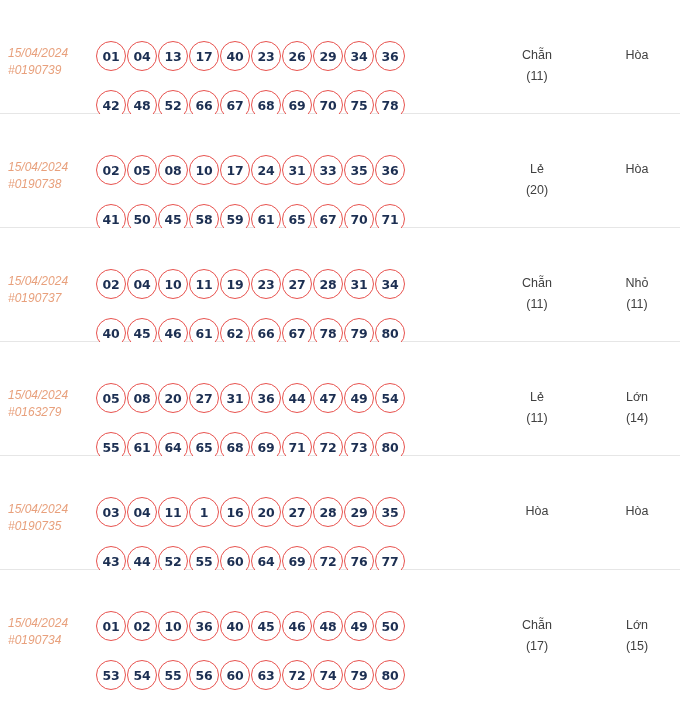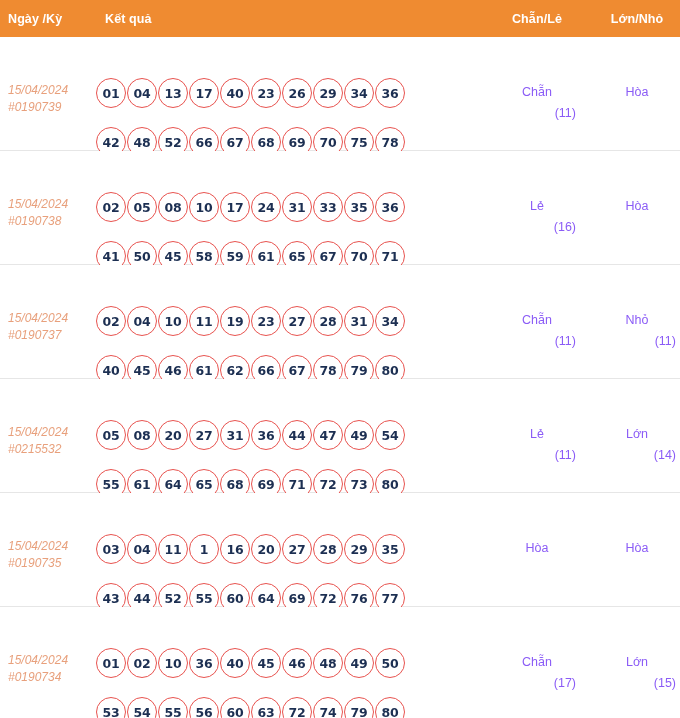--- a/index.html
+++ b/index.html
@@ -91,41 +91,35 @@
     justify-content: center;
     font-family: "DejaVu Sans", sans-serif;
     letter-spacing: -0.3px;
   }
 
   .cell-oe, .cell-bs {
     position: absolute;
     top: 45px;
     width: 78px;
     text-align: center;
-    color: #8b5cf6;
+    color: #404040;
     font-size: 12.5px;
     line-height: 21px;
   }
   .cell-oe { left: 498px; }
   .cell-bs { left: 598px; }
   .cell-oe .main, .cell-bs .main { display: block; }
-  .cell-oe .count, .cell-bs .count { display: block; text-align: right; }
+  .cell-oe .count, .cell-bs .count { display: block; }
   .cell-oe .count:empty, .cell-bs .count:empty { display: none; }
 </style>
 </head>
 <body>
 
 <div class="lottery-table">
 
-  <div class="table-header">
-    <div class="th th-date">Ngày /Kỳ</div>
-    <div class="th th-result">Kết quả</div>
-    <div class="th th-oe">Chẵn/Lẻ</div>
-    <div class="th th-bs">Lớn/Nhỏ</div>
-  </div>
 
   <div id="rows-container">
       <div class="row">
         <div class="cell-date">
           <span class="date-line">15/04/2024</span>
           <span class="period-line">#0190739</span>
         </div>
         <div class="cell-result">
           <div class="ball-row">
             <span class="ball">01</span>
@@ -186,21 +180,21 @@
             <span class="ball">59</span>
             <span class="ball">61</span>
             <span class="ball">65</span>
             <span class="ball">67</span>
             <span class="ball">70</span>
             <span class="ball">71</span>
           </div>
         </div>
         <div class="cell-oe">
           <span class="main">Lẻ</span>
-          <span class="count">(16)</span>
+          <span class="count">(20)</span>
         </div>
         <div class="cell-bs">
           <span class="main">Hòa</span>
         </div>
       </div>
       <div class="row">
         <div class="cell-date">
           <span class="date-line">15/04/2024</span>
           <span class="period-line">#0190737</span>
         </div>
@@ -235,21 +229,21 @@
           <span class="count">(11)</span>
         </div>
         <div class="cell-bs">
           <span class="main">Nhỏ</span>
           <span class="count">(11)</span>
         </div>
       </div>
       <div class="row">
         <div class="cell-date">
           <span class="date-line">15/04/2024</span>
-          <span class="period-line">#0215532</span>
+          <span class="period-line">#0163279</span>
         </div>
         <div class="cell-result">
           <div class="ball-row">
             <span class="ball">05</span>
             <span class="ball">08</span>
             <span class="ball">20</span>
             <span class="ball">27</span>
             <span class="ball">31</span>
             <span class="ball">36</span>
             <span class="ball">44</span>

